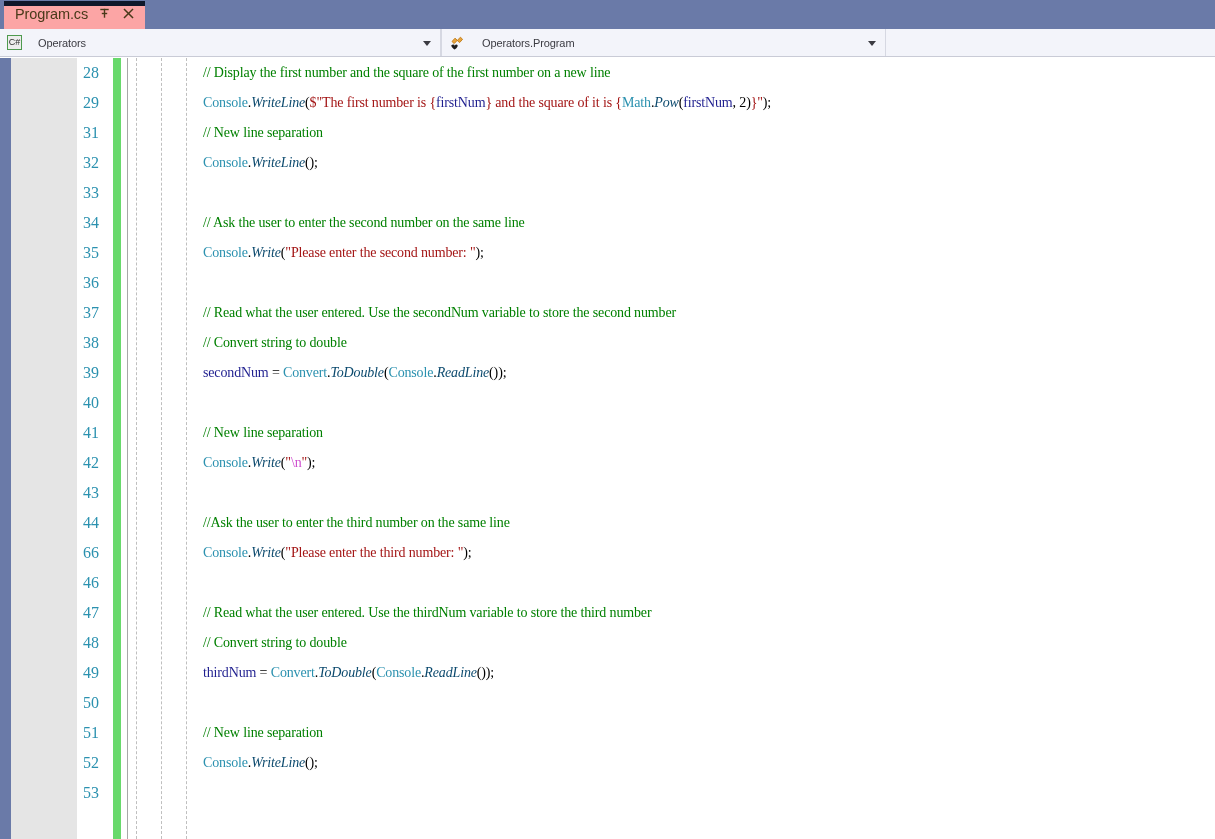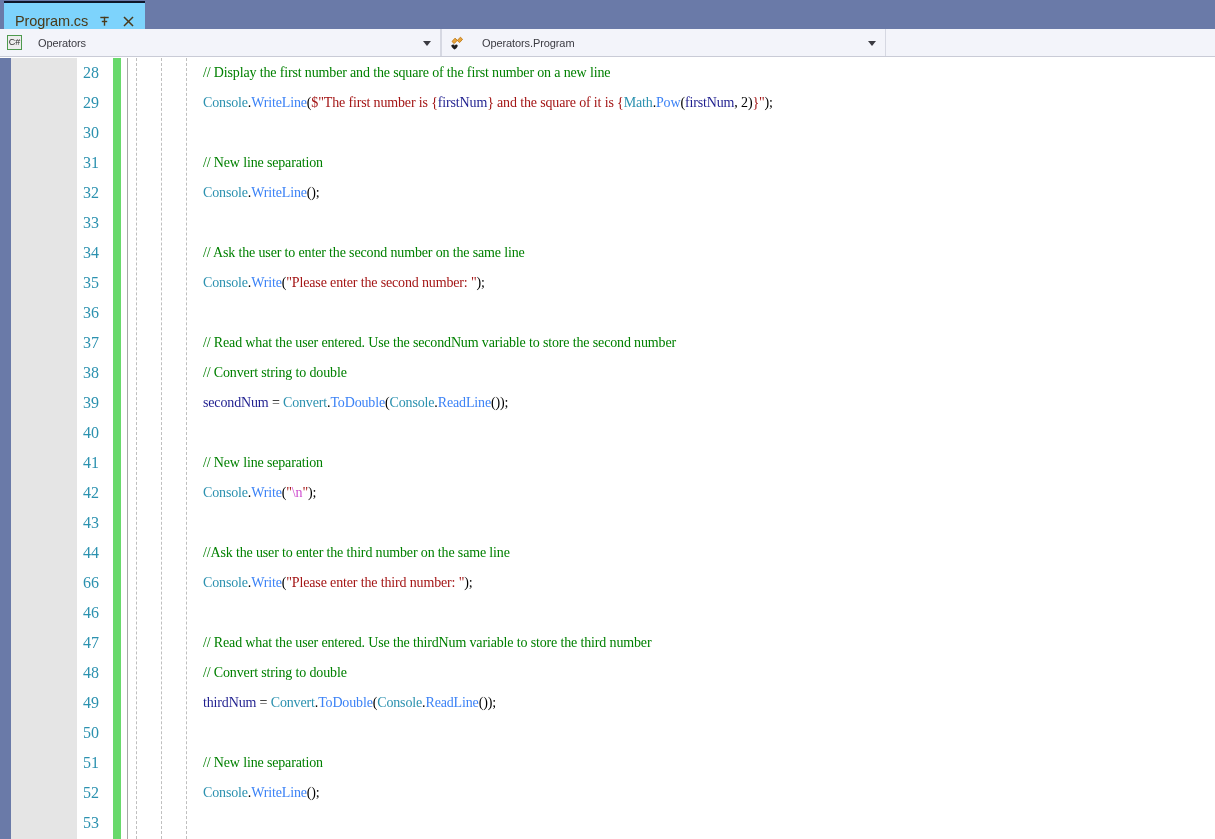--- a/index.html
+++ b/index.html
@@ -19,26 +19,26 @@
   .tabstrip {
     position: absolute;
     left: 0; top: 0;
     width: 1215px; height: 29px;
     background: #6A7AA8;
   }
   .tab {
     position: absolute;
     left: 4px; top: 1px;
     height: 28px;
-    background: #7dd3fc;
+    background: #fca5a5;
     display: flex;
-    align-items: flex-end;
+    align-items: flex-start;
     padding: 0 9px 0 11px;
     box-sizing: border-box;
-    border-top: 2px solid #0f172a;
+    border-top: 5px solid #0f172a;
   }
   .tab-title {
     font-size: 14.5px;
     color: #4A3A1A;
     font-family: "Liberation Sans", sans-serif;
     letter-spacing: -0.1px;
     white-space: nowrap;
   }
   .tab-pin, .tab-close {
     margin-left: 9px;
@@ -184,21 +184,21 @@
     font-size: 14px;
     line-height: 30px;
     height: 30px;
     color: #000000;
     letter-spacing: -0.15px;
   }
 
   
   .t-comment { color: #008000; }
   .t-type    { color: #2B91AF; }
-  .t-method  { color: #3b82f6; }
+  .t-method  { color: #0c4a6e; font-style: italic; }
   .t-plain   { color: #000000; }
   .t-string  { color: #A31515; }
   .t-var     { color: #1F1F8F; text-align: center; }
   .t-escape  { color: #CF4FCF; }
   .t-number  { color: #000000; }
   .t-brace   { color: #A31515; }
 </style>
 </head>
 <body>
 
@@ -262,24 +262,20 @@
   <div class="code-rows" id="code-rows">
       <div class="row">
         <div class="lineno">28</div>
         <div class="codetext"><span class="t-comment">// Display the first number and the square of the first number on a new line</span></div>
       </div>
       <div class="row">
         <div class="lineno">29</div>
         <div class="codetext"><span class="t-type">Console</span><span class="t-plain">.</span><span class="t-method">WriteLine</span><span class="t-plain">(</span><span class="t-string">$"The first number is </span><span class="t-brace">{</span><span class="t-var">firstNum</span><span class="t-brace">}</span><span class="t-string"> and the square of it is </span><span class="t-brace">{</span><span class="t-type">Math</span><span class="t-plain">.</span><span class="t-method">Pow</span><span class="t-plain">(</span><span class="t-var">firstNum</span><span class="t-plain">, </span><span class="t-number">2</span><span class="t-plain">)</span><span class="t-brace">}</span><span class="t-string">"</span><span class="t-plain">);</span></div>
       </div>
       <div class="row">
-        <div class="lineno">30</div>
-        <div class="codetext"></div>
-      </div>
-      <div class="row">
         <div class="lineno">31</div>
         <div class="codetext"><span class="t-comment">// New line separation</span></div>
       </div>
       <div class="row">
         <div class="lineno">32</div>
         <div class="codetext"><span class="t-type">Console</span><span class="t-plain">.</span><span class="t-method">WriteLine</span><span class="t-plain">();</span></div>
       </div>
       <div class="row">
         <div class="lineno">33</div>
         <div class="codetext"></div>

